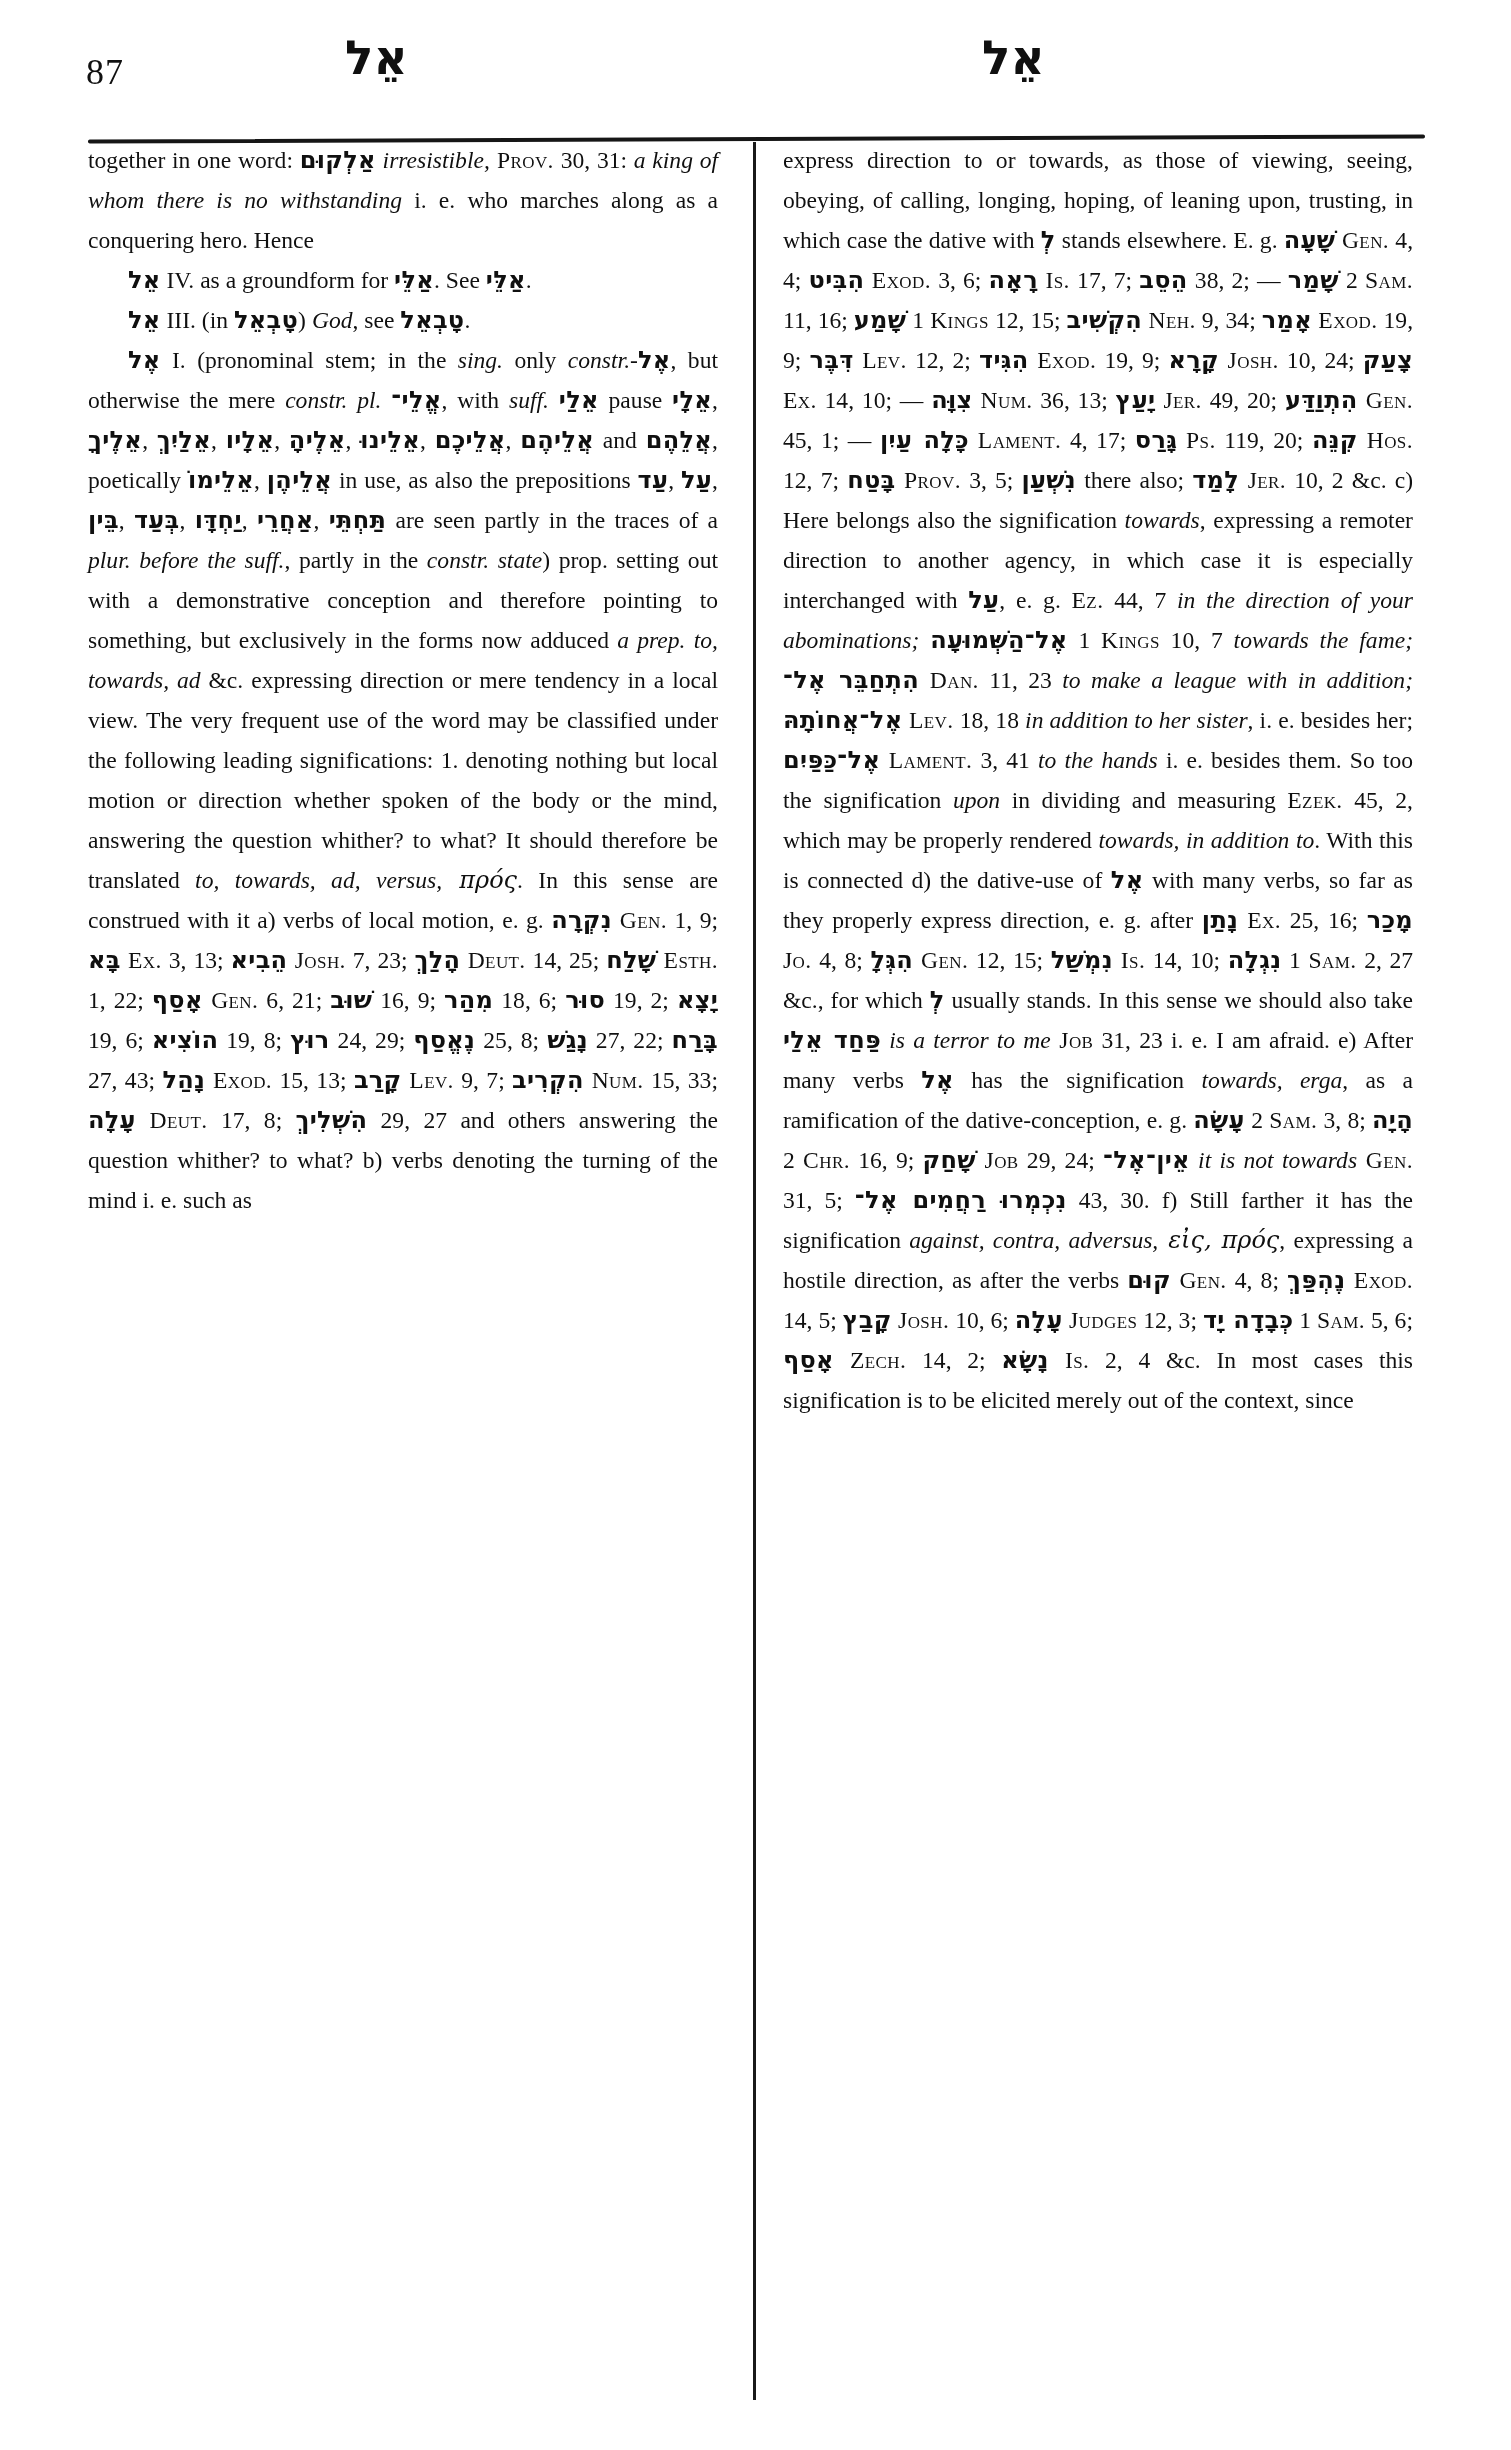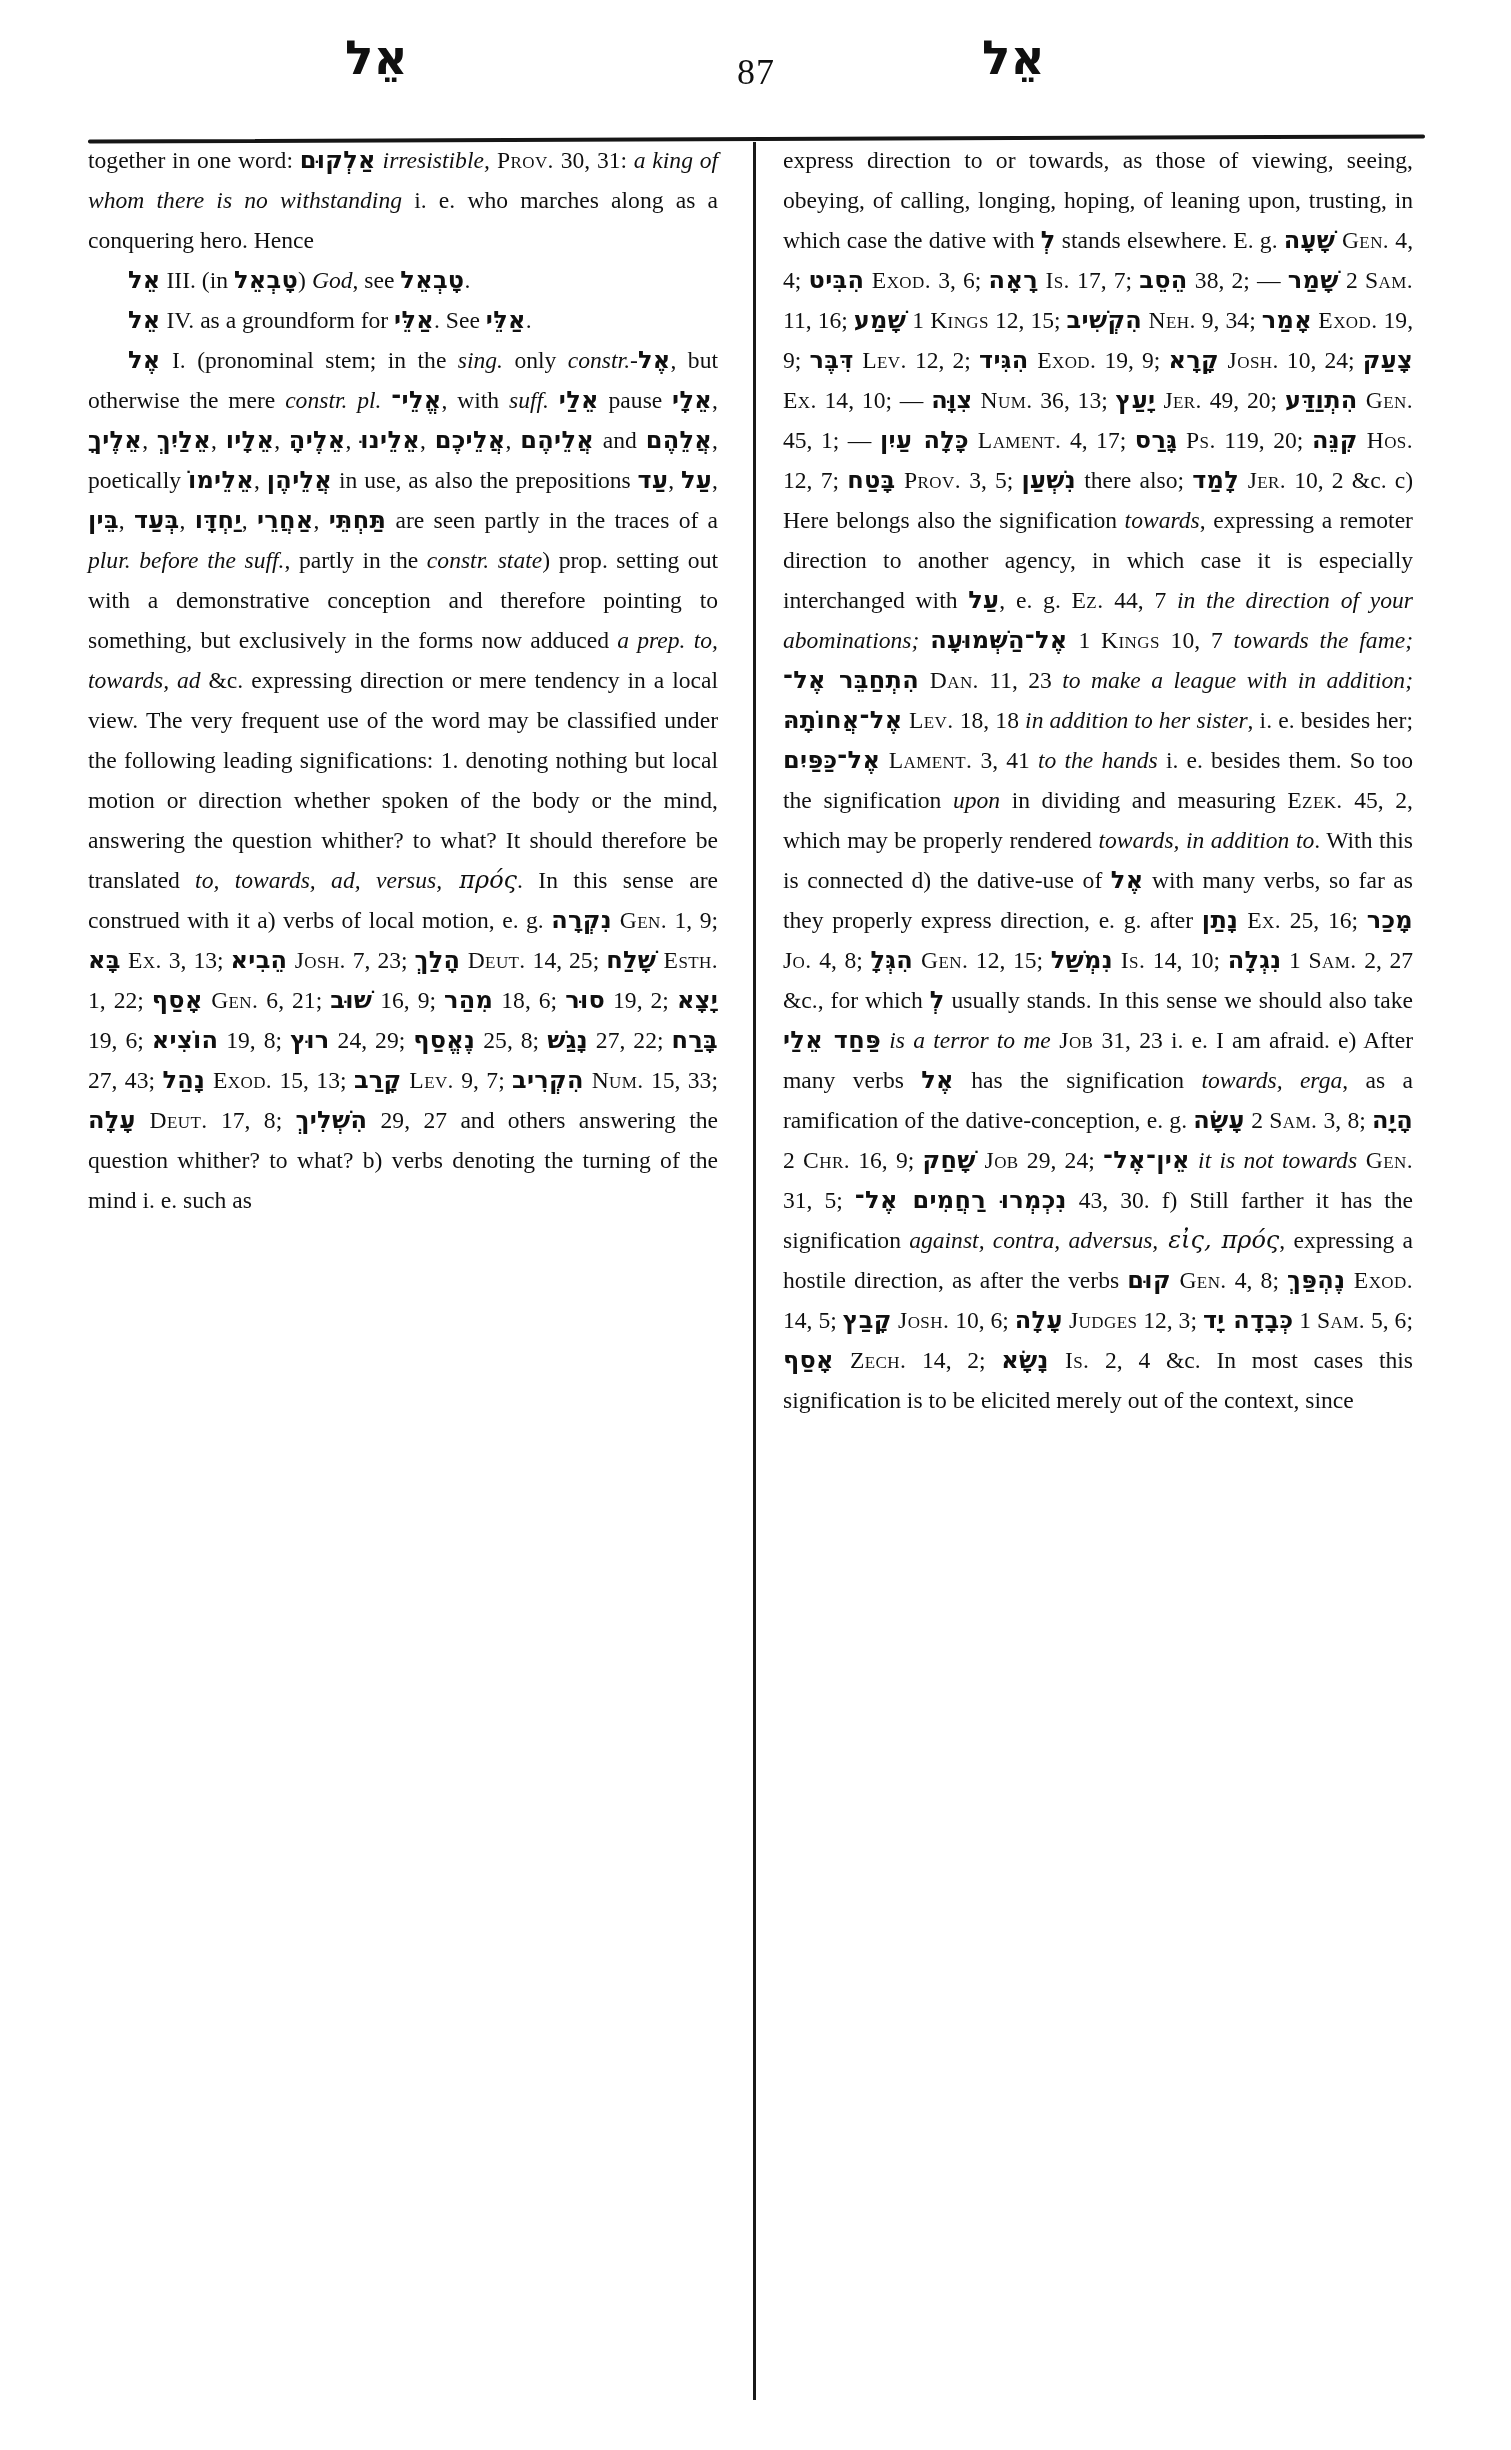--- a/index.html
+++ b/index.html
@@ -41,21 +41,20 @@
     font-family: "DejaVu Sans", sans-serif;
     font-weight: 700;
     letter-spacing: 0px;
   }
   #rh-left  { left: 259px; }
   #rh-right { left: 896px; }
   #rh-pageno {
     position: absolute;
     left: 0; right: 0;
     top: 12.6px;
-    text-align: center;
     font-size: 36px;
     font-weight: 400;
     letter-spacing: 0.9px;
   }
 
   
   #toprule {
     position: absolute;
     left: 88px;
     top: 137px;
@@ -133,22 +132,22 @@
     <span id="rh-left" class="rh-heb">אֵל</span>
     <span id="rh-pageno">87</span>
     <span id="rh-right" class="rh-heb">אֵל</span>
   </div>
 
   <div id="toprule"></div>
   <div id="coldiv"></div>
 
   <div id="col-left" class="col">
       <p><span>together in one word: </span><span class="heb">אַלְקוּם</span><i class="it"> irresistible,</i><span class="sc"> Prov.</span><span> 30, 31: </span><i class="it">a king of whom there is no withstanding</i><span> i. e. who marches along as a conquering hero. Hence</span></p>
+      <p class="ind"><span class="heb">אֵל</span><span> IV. as a groundform for </span><span class="heb">אַלֵּי</span><span>. See </span><span class="heb">אַלֵּי</span><span>.</span></p>
       <p class="ind"><span class="heb">אֵל</span><span> III. (in </span><span class="heb">טָבְאֵל</span><span>) </span><i class="it">God</i><span>, see </span><span class="heb">טָבְאֵל</span><span>.</span></p>
-      <p class="ind"><span class="heb">אֵל</span><span> IV. as a groundform for </span><span class="heb">אַלֵּי</span><span>. See </span><span class="heb">אַלֵּי</span><span>.</span></p>
       <p class="ind"><span class="heb">אֶל</span><span> I. (pronominal stem; in the </span><i class="it">sing.</i><span> only </span><i class="it">constr.</i><span>-</span><span class="heb">אֶל</span><span>, but otherwise the mere </span><i class="it">constr. pl.</i><span> </span><span class="heb">אֱלֵי־</span><span>, with </span><i class="it">suff.</i><span> </span><span class="heb">אֵלַי</span><span> pause </span><span class="heb">אֵלָי</span><span>, </span><span class="heb">אֵלֶיךָ</span><span>, </span><span class="heb">אֵלַיִךְ</span><span>, </span><span class="heb">אֵלָיו</span><span>, </span><span class="heb">אֵלֶיהָ</span><span>, </span><span class="heb">אֵלֵינוּ</span><span>, </span><span class="heb">אֲלֵיכֶם</span><span>, </span><span class="heb">אֲלֵיהֶם</span><span> and </span><span class="heb">אֲלֵהֶם</span><span>, poetically </span><span class="heb">אֵלֵימוֹ</span><span>, </span><span class="heb">אֲלֵיהֶן</span><span> in use, as also the prepositions </span><span class="heb">עַד</span><span>, </span><span class="heb">עַל</span><span>, </span><span class="heb">בֵּין</span><span>, </span><span class="heb">בְּעַד</span><span>, </span><span class="heb">יַחְדָּו</span><span>, </span><span class="heb">אַחֲרֵי</span><span>, </span><span class="heb">תַּחְתֵּי</span><span> are seen partly in the traces of a </span><i class="it">plur. before the suff.</i><span>, partly in the </span><i class="it">constr. state</i><span>) prop. setting out with a demonstrative conception and therefore pointing to something, but exclusively in the forms now adduced </span><i class="it">a prep. to, towards, ad</i><span> &amp;c. expressing direction or mere tendency in a local view. The very frequent use of the word may be classified under the following leading significations: 1. denoting nothing but local motion or direction whether spoken of the body or the mind, answering the question whither? to what? It should therefore be translated </span><i class="it">to, towards, ad, versus,</i><span class="gk"> πρός</span><span>. In this sense are construed with it a) verbs of local motion, e. g. </span><span class="heb">נִקְרָה</span><span class="sc"> Gen.</span><span> 1, 9; </span><span class="heb">בָּא</span><span class="sc"> Ex.</span><span> 3, 13; </span><span class="heb">הֵבִיא</span><span class="sc"> Josh.</span><span> 7, 23; </span><span class="heb">הָלַךְ</span><span class="sc"> Deut.</span><span> 14, 25; </span><span class="heb">שָׁלַח</span><span class="sc"> Esth.</span><span> 1, 22; </span><span class="heb">אָסַף</span><span class="sc"> Gen.</span><span> 6, 21; </span><span class="heb">שׁוּב</span><span> 16, 9; </span><span class="heb">מִהַר</span><span> 18, 6; </span><span class="heb">סוּר</span><span> 19, 2; </span><span class="heb">יָצָא</span><span> 19, 6; </span><span class="heb">הוֹצִיא</span><span> 19, 8; </span><span class="heb">רוּץ</span><span> 24, 29; </span><span class="heb">נֶאֱסַף</span><span> 25, 8; </span><span class="heb">נָגַשׁ</span><span> 27, 22; </span><span class="heb">בָּרַח</span><span> 27, 43; </span><span class="heb">נָהַל</span><span class="sc"> Exod.</span><span> 15, 13; </span><span class="heb">קָרַב</span><span class="sc"> Lev.</span><span> 9, 7; </span><span class="heb">הִקְרִיב</span><span class="sc"> Num.</span><span> 15, 33; </span><span class="heb">עָלָה</span><span class="sc"> Deut.</span><span> 17, 8; </span><span class="heb">הִשְׁלִיךְ</span><span> 29, 27 and others answering the question whither? to what? b) verbs denoting the turning of the mind i. e. such as</span></p>
     </div>
   <div id="col-right" class="col">
       <p><span>express direction to or towards, as those of viewing, seeing, obeying, of calling, longing, hoping, of leaning upon, trusting, in which case the dative with </span><span class="heb">לְ</span><span> stands elsewhere. E. g. </span><span class="heb">שָׁעָה</span><span class="sc"> Gen.</span><span> 4, 4; </span><span class="heb">הִבִּיט</span><span class="sc"> Exod.</span><span> 3, 6; </span><span class="heb">רָאָה</span><span class="sc"> Is.</span><span> 17, 7; </span><span class="heb">הֵסֵב</span><span> 38, 2; — </span><span class="heb">שָׁמַר</span><span> 2 </span><span class="sc">Sam.</span><span> 11, 16; </span><span class="heb">שָׁמַע</span><span> 1 </span><span class="sc">Kings</span><span> 12, 15; </span><span class="heb">הִקְשִׁיב</span><span class="sc"> Neh.</span><span> 9, 34; </span><span class="heb">אָמַר</span><span class="sc"> Exod.</span><span> 19, 9; </span><span class="heb">דִּבֶּר</span><span class="sc"> Lev.</span><span> 12, 2; </span><span class="heb">הִגִּיד</span><span class="sc"> Exod.</span><span> 19, 9; </span><span class="heb">קָרָא</span><span class="sc"> Josh.</span><span> 10, 24; </span><span class="heb">צָעַק</span><span class="sc"> Ex.</span><span> 14, 10; — </span><span class="heb">צִוָּה</span><span class="sc"> Num.</span><span> 36, 13; </span><span class="heb">יָעַץ</span><span class="sc"> Jer.</span><span> 49, 20; </span><span class="heb">הִתְוַדַּע</span><span class="sc"> Gen.</span><span> 45, 1; — </span><span class="heb">כָּלָה עַיִן</span><span class="sc"> Lament.</span><span> 4, 17; </span><span class="heb">גָּרַס</span><span class="sc"> Ps.</span><span> 119, 20; </span><span class="heb">קִנֵּה</span><span class="sc"> Hos.</span><span> 12, 7; </span><span class="heb">בָּטַח</span><span class="sc"> Prov.</span><span> 3, 5; </span><span class="heb">נִשְׁעַן</span><span> there also; </span><span class="heb">לָמַד</span><span class="sc"> Jer.</span><span> 10, 2 &amp;c. c) Here belongs also the signification </span><i class="it">towards</i><span>, expressing a remoter direction to another agency, in which case it is especially interchanged with </span><span class="heb">עַל</span><span>, e. g. </span><span class="sc">Ez.</span><span> 44, 7 </span><i class="it">in the direction of your abominations;</i><span> </span><span class="heb">אֶל־הַשְּׁמוּעָה</span><span> 1 </span><span class="sc">Kings</span><span> 10, 7 </span><i class="it">towards the fame;</i><span> </span><span class="heb">הִתְחַבֵּר אֶל־</span><span class="sc"> Dan.</span><span> 11, 23 </span><i class="it">to make a league with in addition;</i><span> </span><span class="heb">אֶל־אֲחוֹתָהּ</span><span class="sc"> Lev.</span><span> 18, 18 </span><i class="it">in addition to her sister</i><span>, i. e. besides her; </span><span class="heb">אֶל־כַּפַּיִם</span><span class="sc"> Lament.</span><span> 3, 41 </span><i class="it">to the hands</i><span> i. e. besides them. So too the signification </span><i class="it">upon</i><span> in dividing and measuring </span><span class="sc">Ezek.</span><span> 45, 2, which may be properly rendered </span><i class="it">towards, in addition to</i><span>. With this is connected d) the dative-use of </span><span class="heb">אֶל</span><span> with many verbs, so far as they properly express direction, e. g. after </span><span class="heb">נָתַן</span><span class="sc"> Ex.</span><span> 25, 16; </span><span class="heb">מָכַר</span><span class="sc"> Jo.</span><span> 4, 8; </span><span class="heb">הִגְּלָ</span><span class="sc"> Gen.</span><span> 12, 15; </span><span class="heb">נִמְשַׁל</span><span class="sc"> Is.</span><span> 14, 10; </span><span class="heb">נִגְלָה</span><span> 1 </span><span class="sc">Sam.</span><span> 2, 27 &amp;c., for which </span><span class="heb">לְ</span><span> usually stands. In this sense we should also take </span><span class="heb">פַּחַד אֵלַי</span><span> </span><i class="it">is a terror to me</i><span class="sc"> Job</span><span> 31, 23 i. e. I am afraid. e) After many verbs </span><span class="heb">אֶל</span><span> has the signification </span><i class="it">towards, erga</i><span>, as a ramification of the dative-conception, e. g. </span><span class="heb">עָשָׂה</span><span> 2 </span><span class="sc">Sam.</span><span> 3, 8; </span><span class="heb">הָיָה</span><span> 2 </span><span class="sc">Chr.</span><span> 16, 9; </span><span class="heb">שָׁחַק</span><span class="sc"> Job</span><span> 29, 24; </span><span class="heb">אֵין־אֶל־</span><span> </span><i class="it">it is not towards</i><span class="sc"> Gen.</span><span> 31, 5; </span><span class="heb">נִכְמְרוּ רַחֲמִים אֶל־</span><span> 43, 30. f) Still farther it has the signification </span><i class="it">against, contra, adversus,</i><span class="gk"> εἰς, πρός</span><span>, expressing a hostile direction, as after the verbs </span><span class="heb">קוּם</span><span class="sc"> Gen.</span><span> 4, 8; </span><span class="heb">נֶהְפַּךְ</span><span class="sc"> Exod.</span><span> 14, 5; </span><span class="heb">קָבַץ</span><span class="sc"> Josh.</span><span> 10, 6; </span><span class="heb">עָלָה</span><span class="sc"> Judges</span><span> 12, 3; </span><span class="heb">כְּבָדָה יָד</span><span> 1 </span><span class="sc">Sam.</span><span> 5, 6; </span><span class="heb">אָסַף</span><span class="sc"> Zech.</span><span> 14, 2; </span><span class="heb">נָשָׂא</span><span class="sc"> Is.</span><span> 2, 4 &amp;c. In most cases this signification is to be elicited merely out of the context, since</span></p>
     </div>
 
 </div>
 
 
 </body></html>

